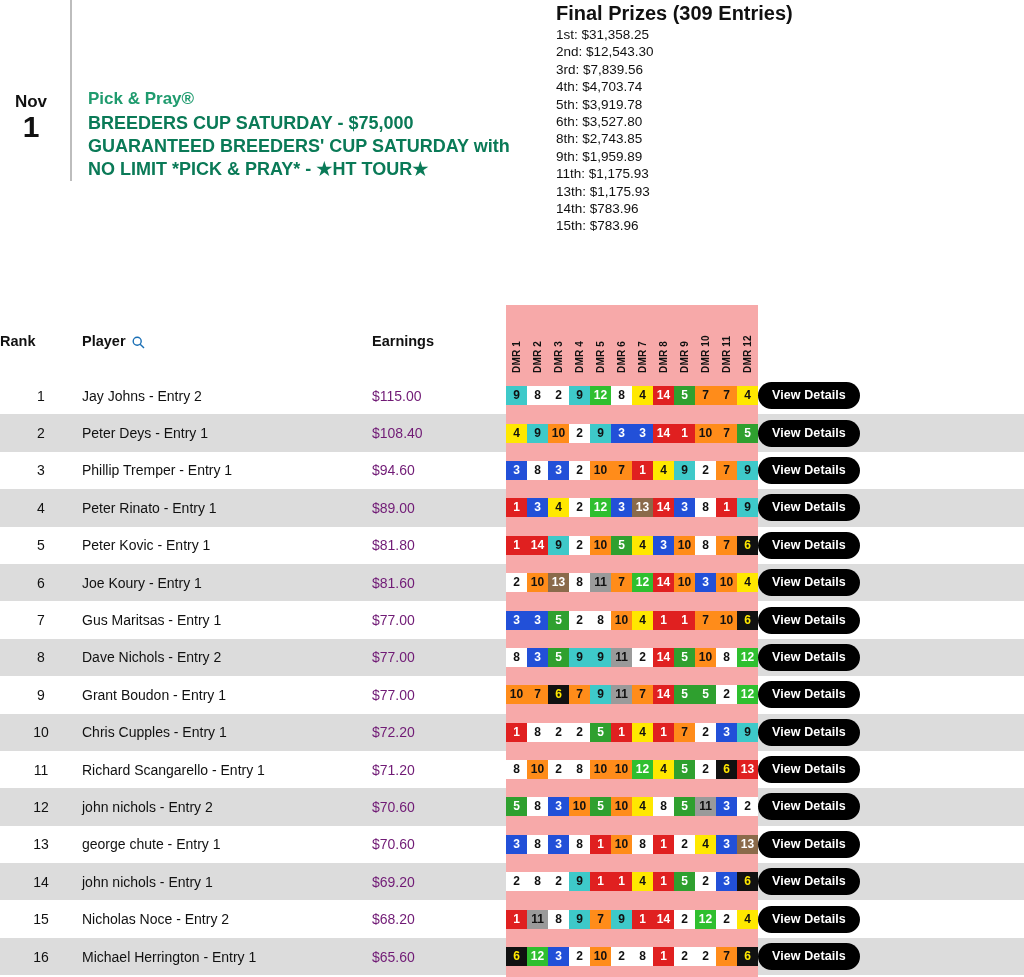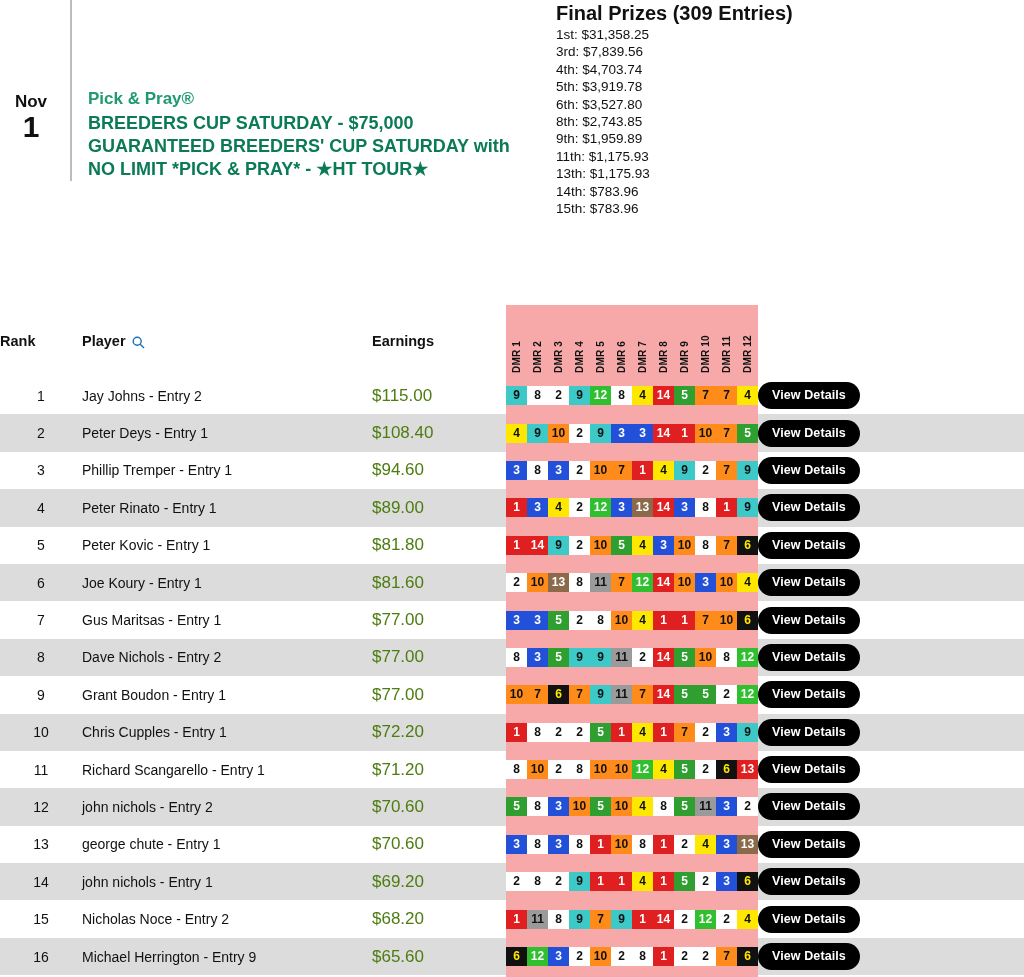--- a/index.html
+++ b/index.html
@@ -151,22 +151,22 @@
     text-align: center;
     font-size: 14px;
     color: #111;
   }
   td.player {
     font-size: 14px;
     color: #111;
     padding-left: 0px;
   }
   td.earnings {
-    font-size: 17px;
-    color: #4d7c0f;
+    font-size: 14px;
+    color: #701a75;
   }
   td.picks {
     background: #f7a9a9;
     padding: 0 !important;
   }
   .picks-row {
     display: flex;
     align-items: center;
     height: 37.4px;
   }
@@ -208,20 +208,21 @@
     <div class="title-block">
       <div class="contest-type">Pick &amp; Pray®</div>
       <div class="contest-name">BREEDERS CUP SATURDAY - $75,000 GUARANTEED BREEDERS' CUP SATURDAY with NO LIMIT *PICK &amp; PRAY* - ★HT TOUR★</div>
     </div>
   </div>
 
   <div class="prizes">
     <div class="prizes-title">Final Prizes (309 Entries)</div>
     <div id="prize-list">
         <div class="prize-row">1st: $31,358.25</div>
+        <div class="prize-row">2nd: $12,543.30</div>
         <div class="prize-row">3rd: $7,839.56</div>
         <div class="prize-row">4th: $4,703.74</div>
         <div class="prize-row">5th: $3,919.78</div>
         <div class="prize-row">6th: $3,527.80</div>
         <div class="prize-row">8th: $2,743.85</div>
         <div class="prize-row">9th: $1,959.89</div>
         <div class="prize-row">11th: $1,175.93</div>
         <div class="prize-row">13th: $1,175.93</div>
         <div class="prize-row">14th: $783.96</div>
         <div class="prize-row">15th: $783.96</div>
@@ -598,21 +599,21 @@
                 <span class="pick" style="background: rgb(255, 255, 255); color: rgb(17, 17, 17);">2</span>
                 <span class="pick" style="background: rgb(47, 191, 47); color: rgb(255, 255, 255);">12</span>
                 <span class="pick" style="background: rgb(255, 255, 255); color: rgb(17, 17, 17);">2</span>
                 <span class="pick" style="background: rgb(255, 232, 0); color: rgb(17, 17, 17);">4</span>
               </div>
             </td>
             <td class="details"><button class="view-details-btn">View Details</button></td>
           </tr>
           <tr class="even">
             <td class="rank">16</td>
-            <td class="player">Michael Herrington - Entry 9</td>
+            <td class="player">Michael Herrington - Entry 1</td>
             <td class="earnings">$65.60</td>
             <td class="picks">
               <div class="picks-row">
                 <span class="pick" style="background: rgb(17, 17, 17); color: rgb(255, 232, 0);">6</span>
                 <span class="pick" style="background: rgb(47, 191, 47); color: rgb(255, 255, 255);">12</span>
                 <span class="pick" style="background: rgb(34, 80, 216); color: rgb(255, 255, 255);">3</span>
                 <span class="pick" style="background: rgb(255, 255, 255); color: rgb(17, 17, 17);">2</span>
                 <span class="pick" style="background: rgb(255, 140, 26); color: rgb(17, 17, 17);">10</span>
                 <span class="pick" style="background: rgb(255, 255, 255); color: rgb(17, 17, 17);">2</span>
                 <span class="pick" style="background: rgb(255, 255, 255); color: rgb(17, 17, 17);">8</span>

